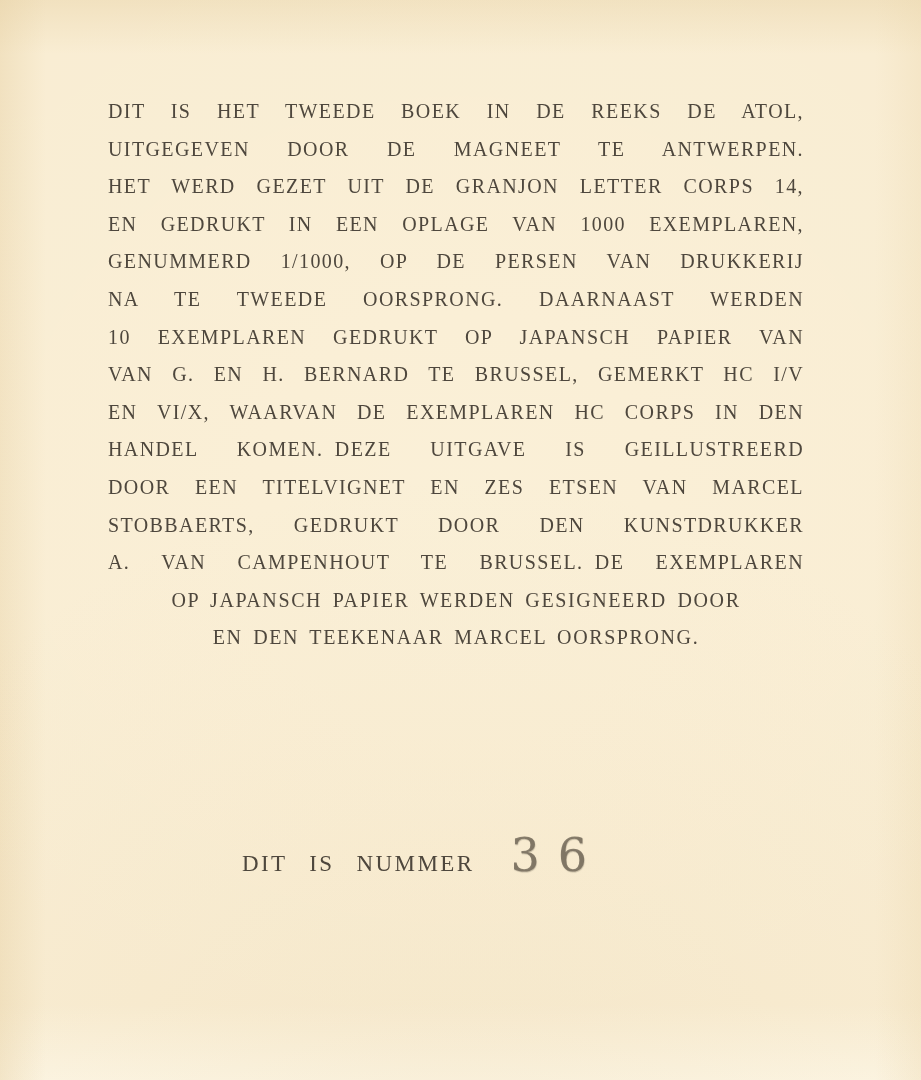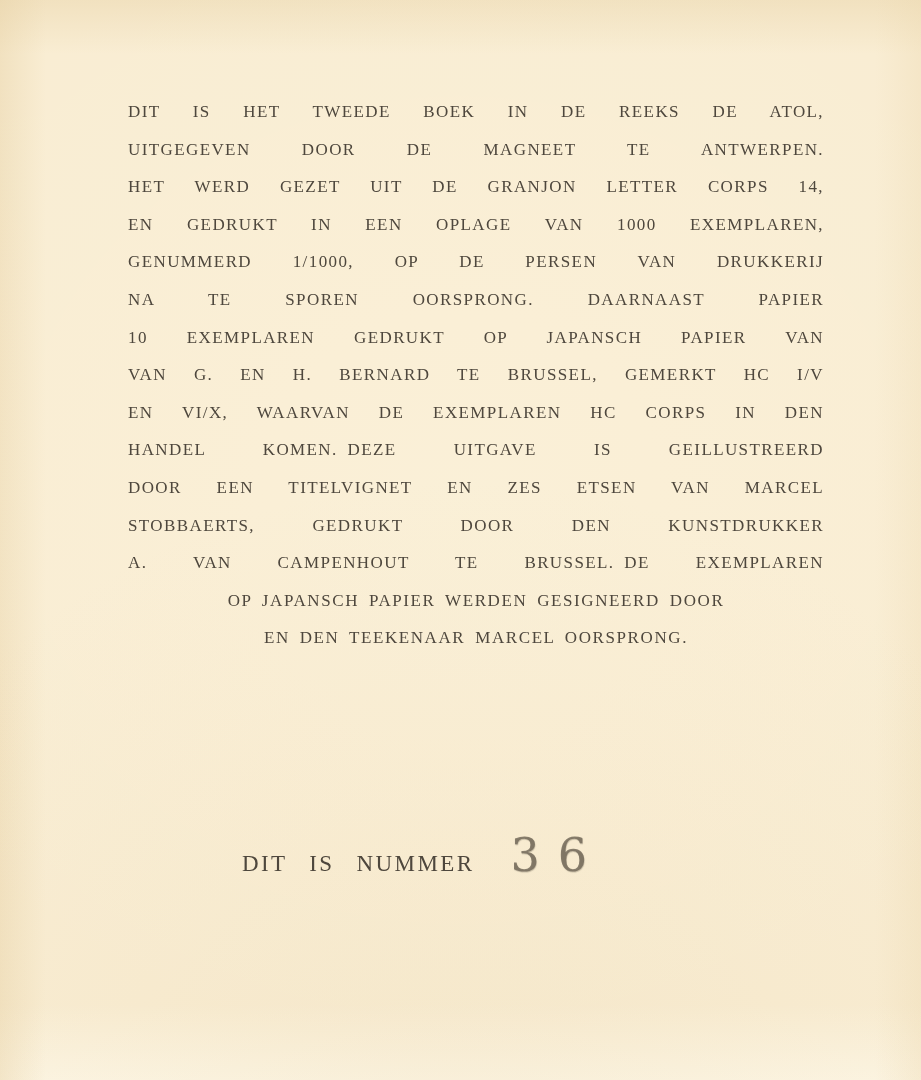--- a/index.html
+++ b/index.html
@@ -20,25 +20,25 @@
   .paper-grain {
     position: absolute;
     inset: 0;
     pointer-events: none;
     background:
       radial-gradient(ellipse 120% 90% at 50% 45%, rgba(255,248,228,0.25) 0%, rgba(0,0,0,0) 60%),
       radial-gradient(ellipse 140% 120% at 50% 110%, rgba(226,202,156,0.18) 0%, rgba(0,0,0,0) 55%);
   }
   .colophon {
     position: absolute;
-    left: 128px;
+    left: 108px;
     top: 93px;
     width: 696px;
     color: #4e473d;
-    font-size: 17px;
+    font-size: 20px;
     line-height: 37.6px;
     letter-spacing: 1.4px;
   }
   .line { height: 37.6px; }
   .line.justified {
     text-align: justify;
     text-align-last: justify;
   }
   .line.centered {
     text-align: center;
@@ -74,21 +74,21 @@
 <body>
 
 <div class="paper-grain"></div>
 
 <div class="colophon">
   <div class="line justified">DIT IS HET TWEEDE BOEK IN DE REEKS DE ATOL,</div>
   <div class="line justified">UITGEGEVEN DOOR DE MAGNEET TE ANTWERPEN.</div>
   <div class="line justified">HET WERD GEZET UIT DE GRANJON LETTER CORPS 14,</div>
   <div class="line justified">EN GEDRUKT IN EEN OPLAGE VAN 1000 EXEMPLAREN,</div>
   <div class="line justified">GENUMMERD 1/1000, OP DE PERSEN VAN DRUKKERIJ</div>
-  <div class="line justified">NA TE SPOREN OORSPRONG. DAARNAAST PAPIER</div>
+  <div class="line justified">NA TE TWEEDE OORSPRONG. DAARNAAST WERDEN</div>
   <div class="line justified">10 EXEMPLAREN GEDRUKT OP JAPANSCH PAPIER VAN</div>
   <div class="line justified">VAN G. EN H. BERNARD TE BRUSSEL, GEMERKT HC I/V</div>
   <div class="line justified">EN VI/X, WAARVAN DE EXEMPLAREN HC CORPS IN DEN</div>
   <div class="line justified">HANDEL KOMEN. DEZE UITGAVE IS GEILLUSTREERD</div>
   <div class="line justified">DOOR EEN TITELVIGNET EN ZES ETSEN VAN MARCEL</div>
   <div class="line justified">STOBBAERTS, GEDRUKT DOOR DEN KUNSTDRUKKER</div>
   <div class="line justified">A. VAN CAMPENHOUT TE BRUSSEL. DE EXEMPLAREN</div>
   <div class="line centered">OP JAPANSCH PAPIER WERDEN GESIGNEERD DOOR</div>
   <div class="line centered">EN DEN TEEKENAAR MARCEL OORSPRONG.</div>
 </div>

